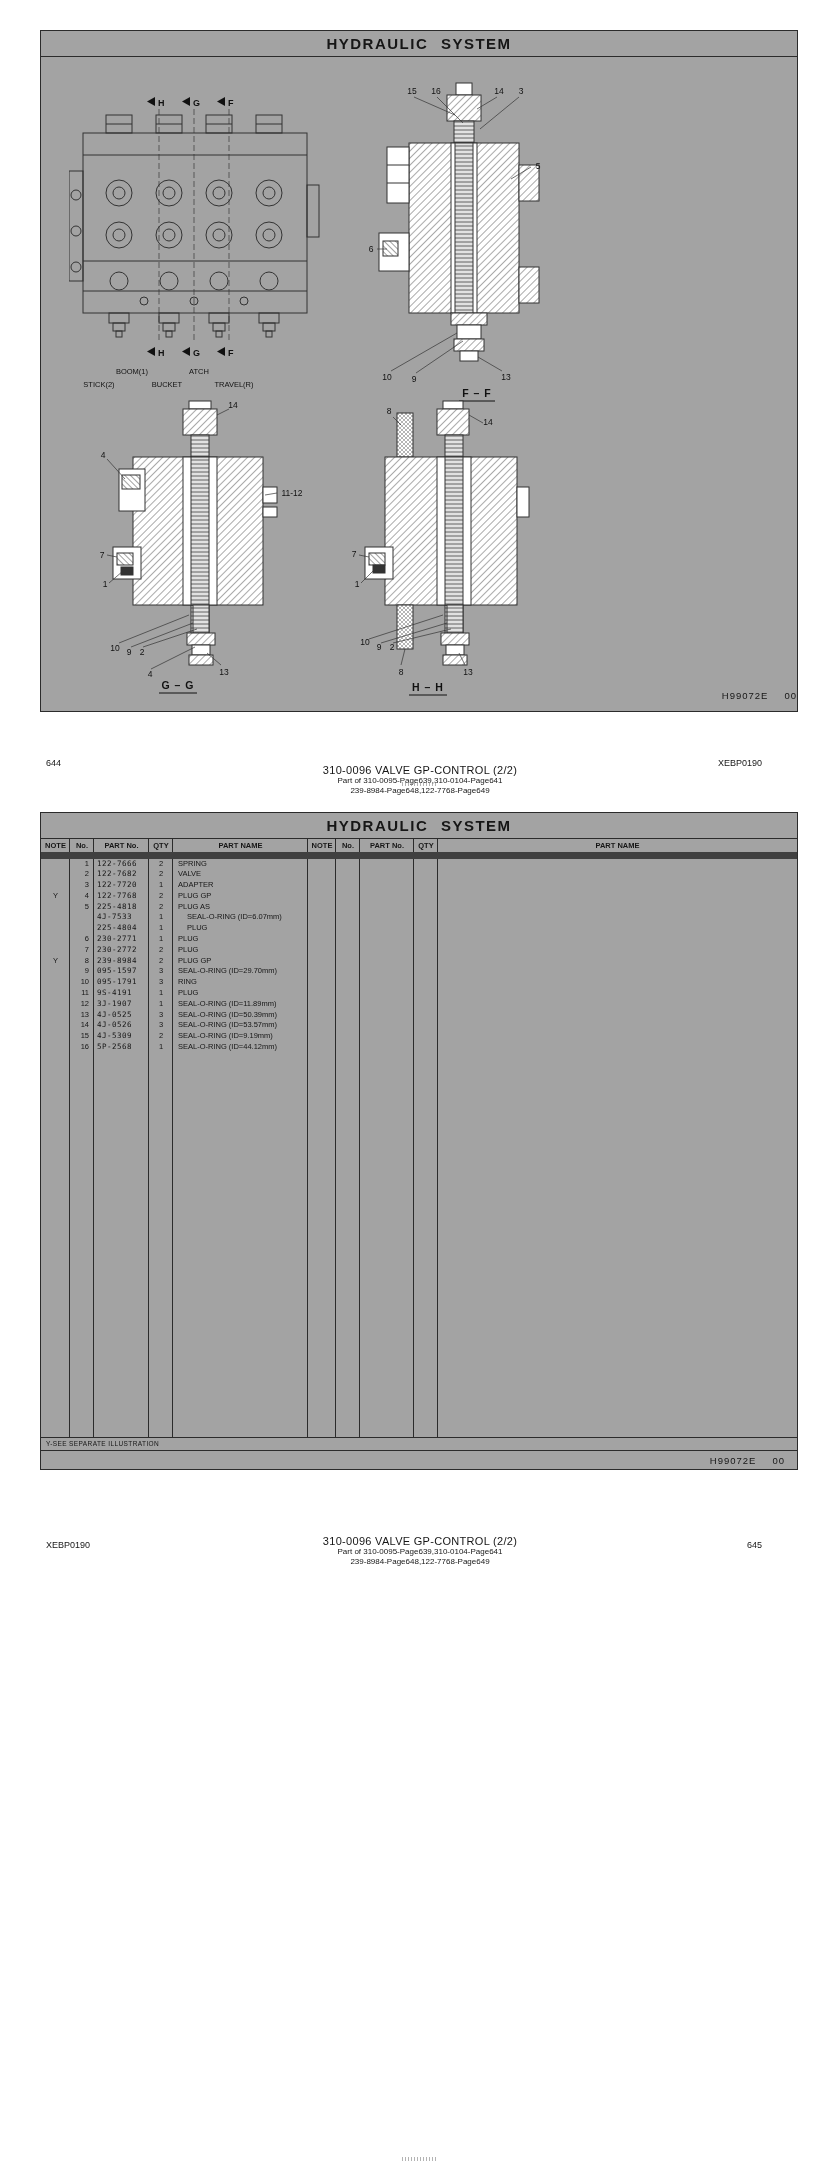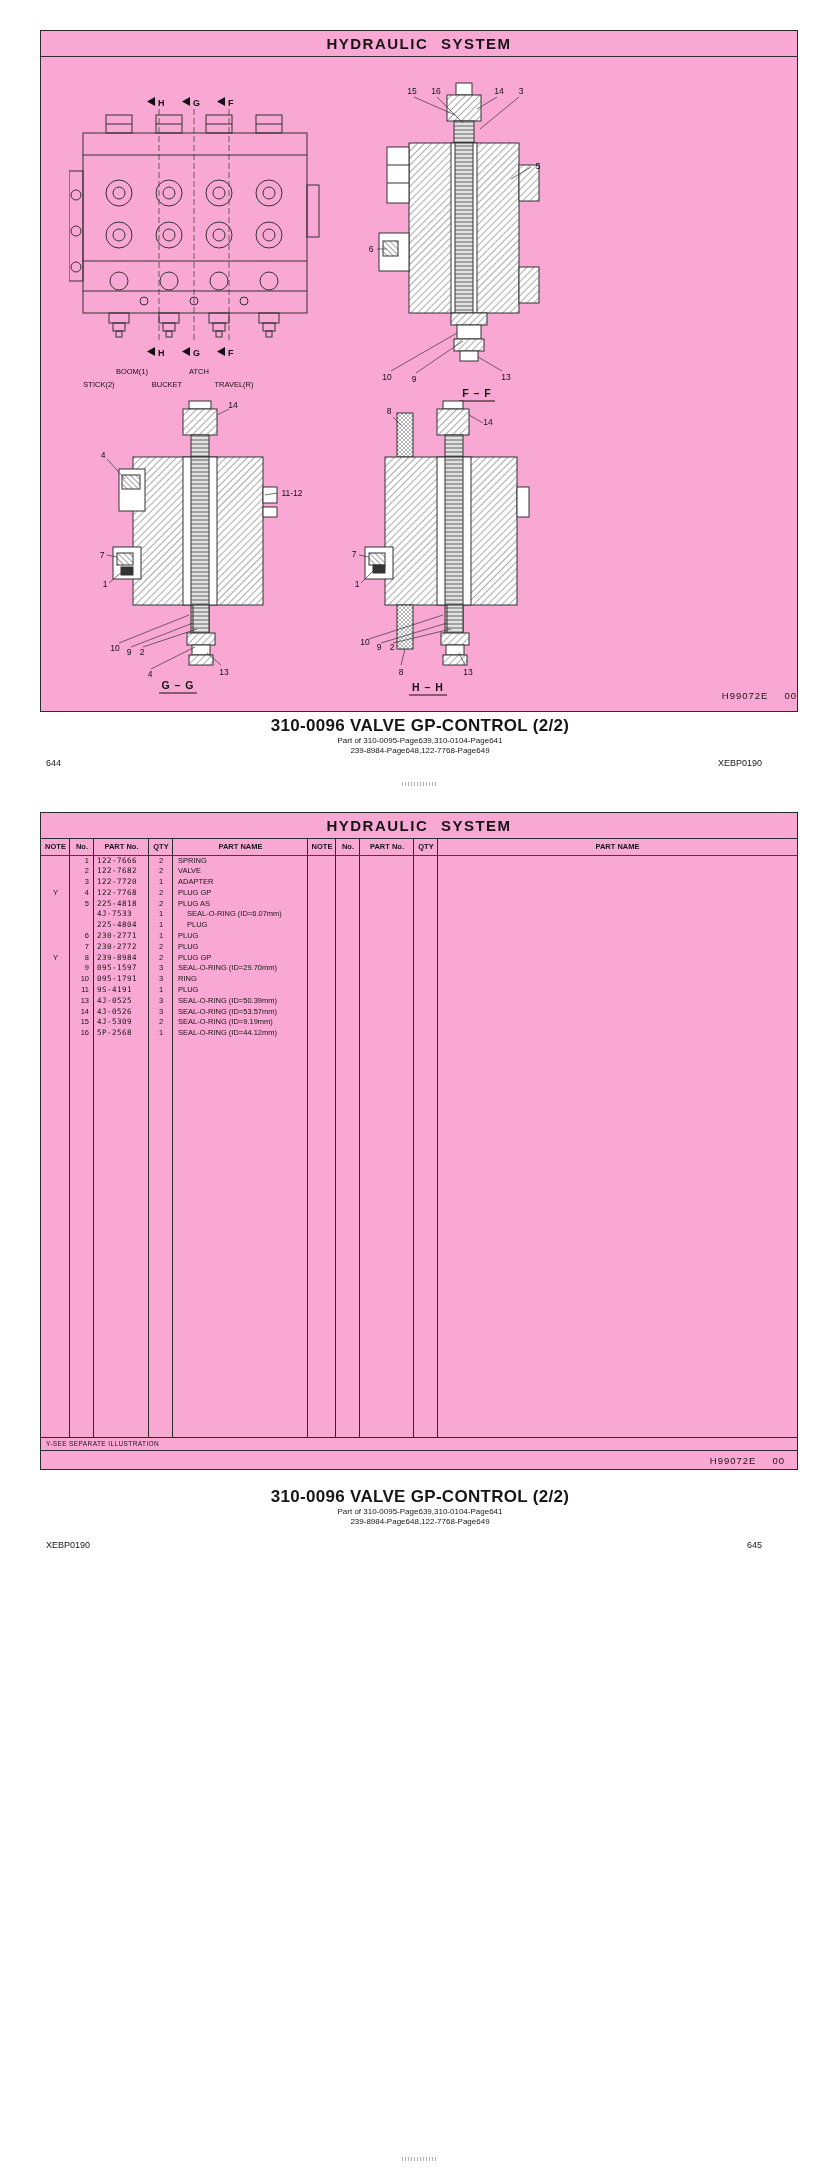--- a/index.html
+++ b/index.html
@@ -2,21 +2,21 @@
 <html><head>
 <meta charset="utf-8">
 <style>
   * { margin:0; padding:0; box-sizing:border-box; }
   html,body { background:#ffffff; }
   body {
     position:relative; width:840px; height:2178px;
     font-family:"Liberation Sans", sans-serif; color:#161616; overflow:hidden;
   }
 
-  .sheet { position:absolute; background:#f9a8d4; border:1.5px solid #2b2b2b; }
+  .sheet { position:absolute; background:#a3a3a3; border:1.5px solid #2b2b2b; }
   #sheet1 { left:40px; top:30px; width:758px; height:682px; }
   #sheet2 { left:40px; top:812px; width:758px; height:658px; display:flex; flex-direction:column; }
 
   .sheet-title {
     height:26px; border-bottom:1.5px solid #2b2b2b;
     display:flex; align-items:center; justify-content:center;
     font-size:15px; font-weight:bold; letter-spacing:1.5px; word-spacing:7px;
   }
 
   #diagram-area { position:relative; width:100%; height:652px; }
@@ -40,21 +40,21 @@
 
   
   .table-wrap { position:relative; flex:1; overflow:hidden; }
   .colgrid { position:absolute; inset:0; display:grid;
     grid-template-columns:29px 24px 55px 24px 135px 28px 24px 54px 24px 1fr; }
   .colgrid > div { border-right:1px solid #2b2b2b; }
   .colgrid > div:last-child { border-right:none; }
 
   table { position:relative; width:100%; border-collapse:collapse; table-layout:fixed; }
   th { height:16px; font-size:7.5px; font-weight:bold; text-align:center;
-       border-bottom:1px solid #404040; padding:0; white-space:nowrap; overflow:hidden;margin-left:32px; }
+       border-bottom:7px solid #404040; padding:0; white-space:nowrap; overflow:hidden;margin-left:32px; }
   td { height:10.8px; line-height:10.8px; font-size:7.5px; padding:0 3px;
        white-space:nowrap; overflow:hidden; }
   td.c0, td.c5 { text-align:center; }
   td.c1, td.c6 { text-align:right; padding-right:5px; }
   td.c2, td.c7 { text-align:right; padding-right:20px;
        font-family:"DejaVu Sans Mono", monospace; letter-spacing:0.5px; font-size:7.5px; }
   td.c3, td.c8 { text-align:center; }
   td.c4, td.c9 { text-align:left; padding-left:5px; }
   td.indent { padding-left:14px; }
 
@@ -62,21 +62,21 @@
     font-size:6.5px; line-height:12px; padding-left:5px; letter-spacing:0.4px; }
   .code-strip { height:19px; border-top:1px solid #2b2b2b;
     display:flex; align-items:center; justify-content:flex-end;
     padding-right:12px; font-size:9.5px; letter-spacing:1px; }
   .code-strip span + span { margin-left:16px; }
 
   
   .caption { position:absolute; left:0; width:100%; text-align:center; }
   #caption1 { top:716px; }
   #caption2 { top:1487px; }
-  .caption-title { font-size:17px; font-weight:bold; letter-spacing:0.3px; }
+  .caption-title { font-size:11px; font-weight:normal; letter-spacing:0.3px;margin-top:48px; }
   .caption-line { font-size:8px; line-height:9.5px; }
 
   .pagerow { position:absolute; left:46px; right:78px;
     display:flex; justify-content:space-between; font-size:9px; }
   #pagerow1 { top:758px; }
   #pagerow2 { top:1540px; }
 
   .micro { position:absolute; left:50%; transform:translateX(-50%);
     width:36px; height:4px; opacity:.65;
     background:repeating-linear-gradient(90deg,#8a8a8a 0 1px, transparent 1px 3px); }
@@ -552,20 +552,32 @@
             <td class="c3">1</td>
             <td class="c4">PLUG</td>
             <td class="c5"></td>
             <td class="c6"></td>
             <td class="c7"></td>
             <td class="c8"></td>
             <td class="c9"></td>
           </tr>
           <tr>
             <td class="c0"></td>
+            <td class="c1">12</td>
+            <td class="c2">3J-1907</td>
+            <td class="c3">1</td>
+            <td class="c4">SEAL-O-RING (ID=11.89mm)</td>
+            <td class="c5"></td>
+            <td class="c6"></td>
+            <td class="c7"></td>
+            <td class="c8"></td>
+            <td class="c9"></td>
+          </tr>
+          <tr>
+            <td class="c0"></td>
             <td class="c1">13</td>
             <td class="c2">4J-0525</td>
             <td class="c3">3</td>
             <td class="c4">SEAL-O-RING (ID=50.39mm)</td>
             <td class="c5"></td>
             <td class="c6"></td>
             <td class="c7"></td>
             <td class="c8"></td>
             <td class="c9"></td>
           </tr>

